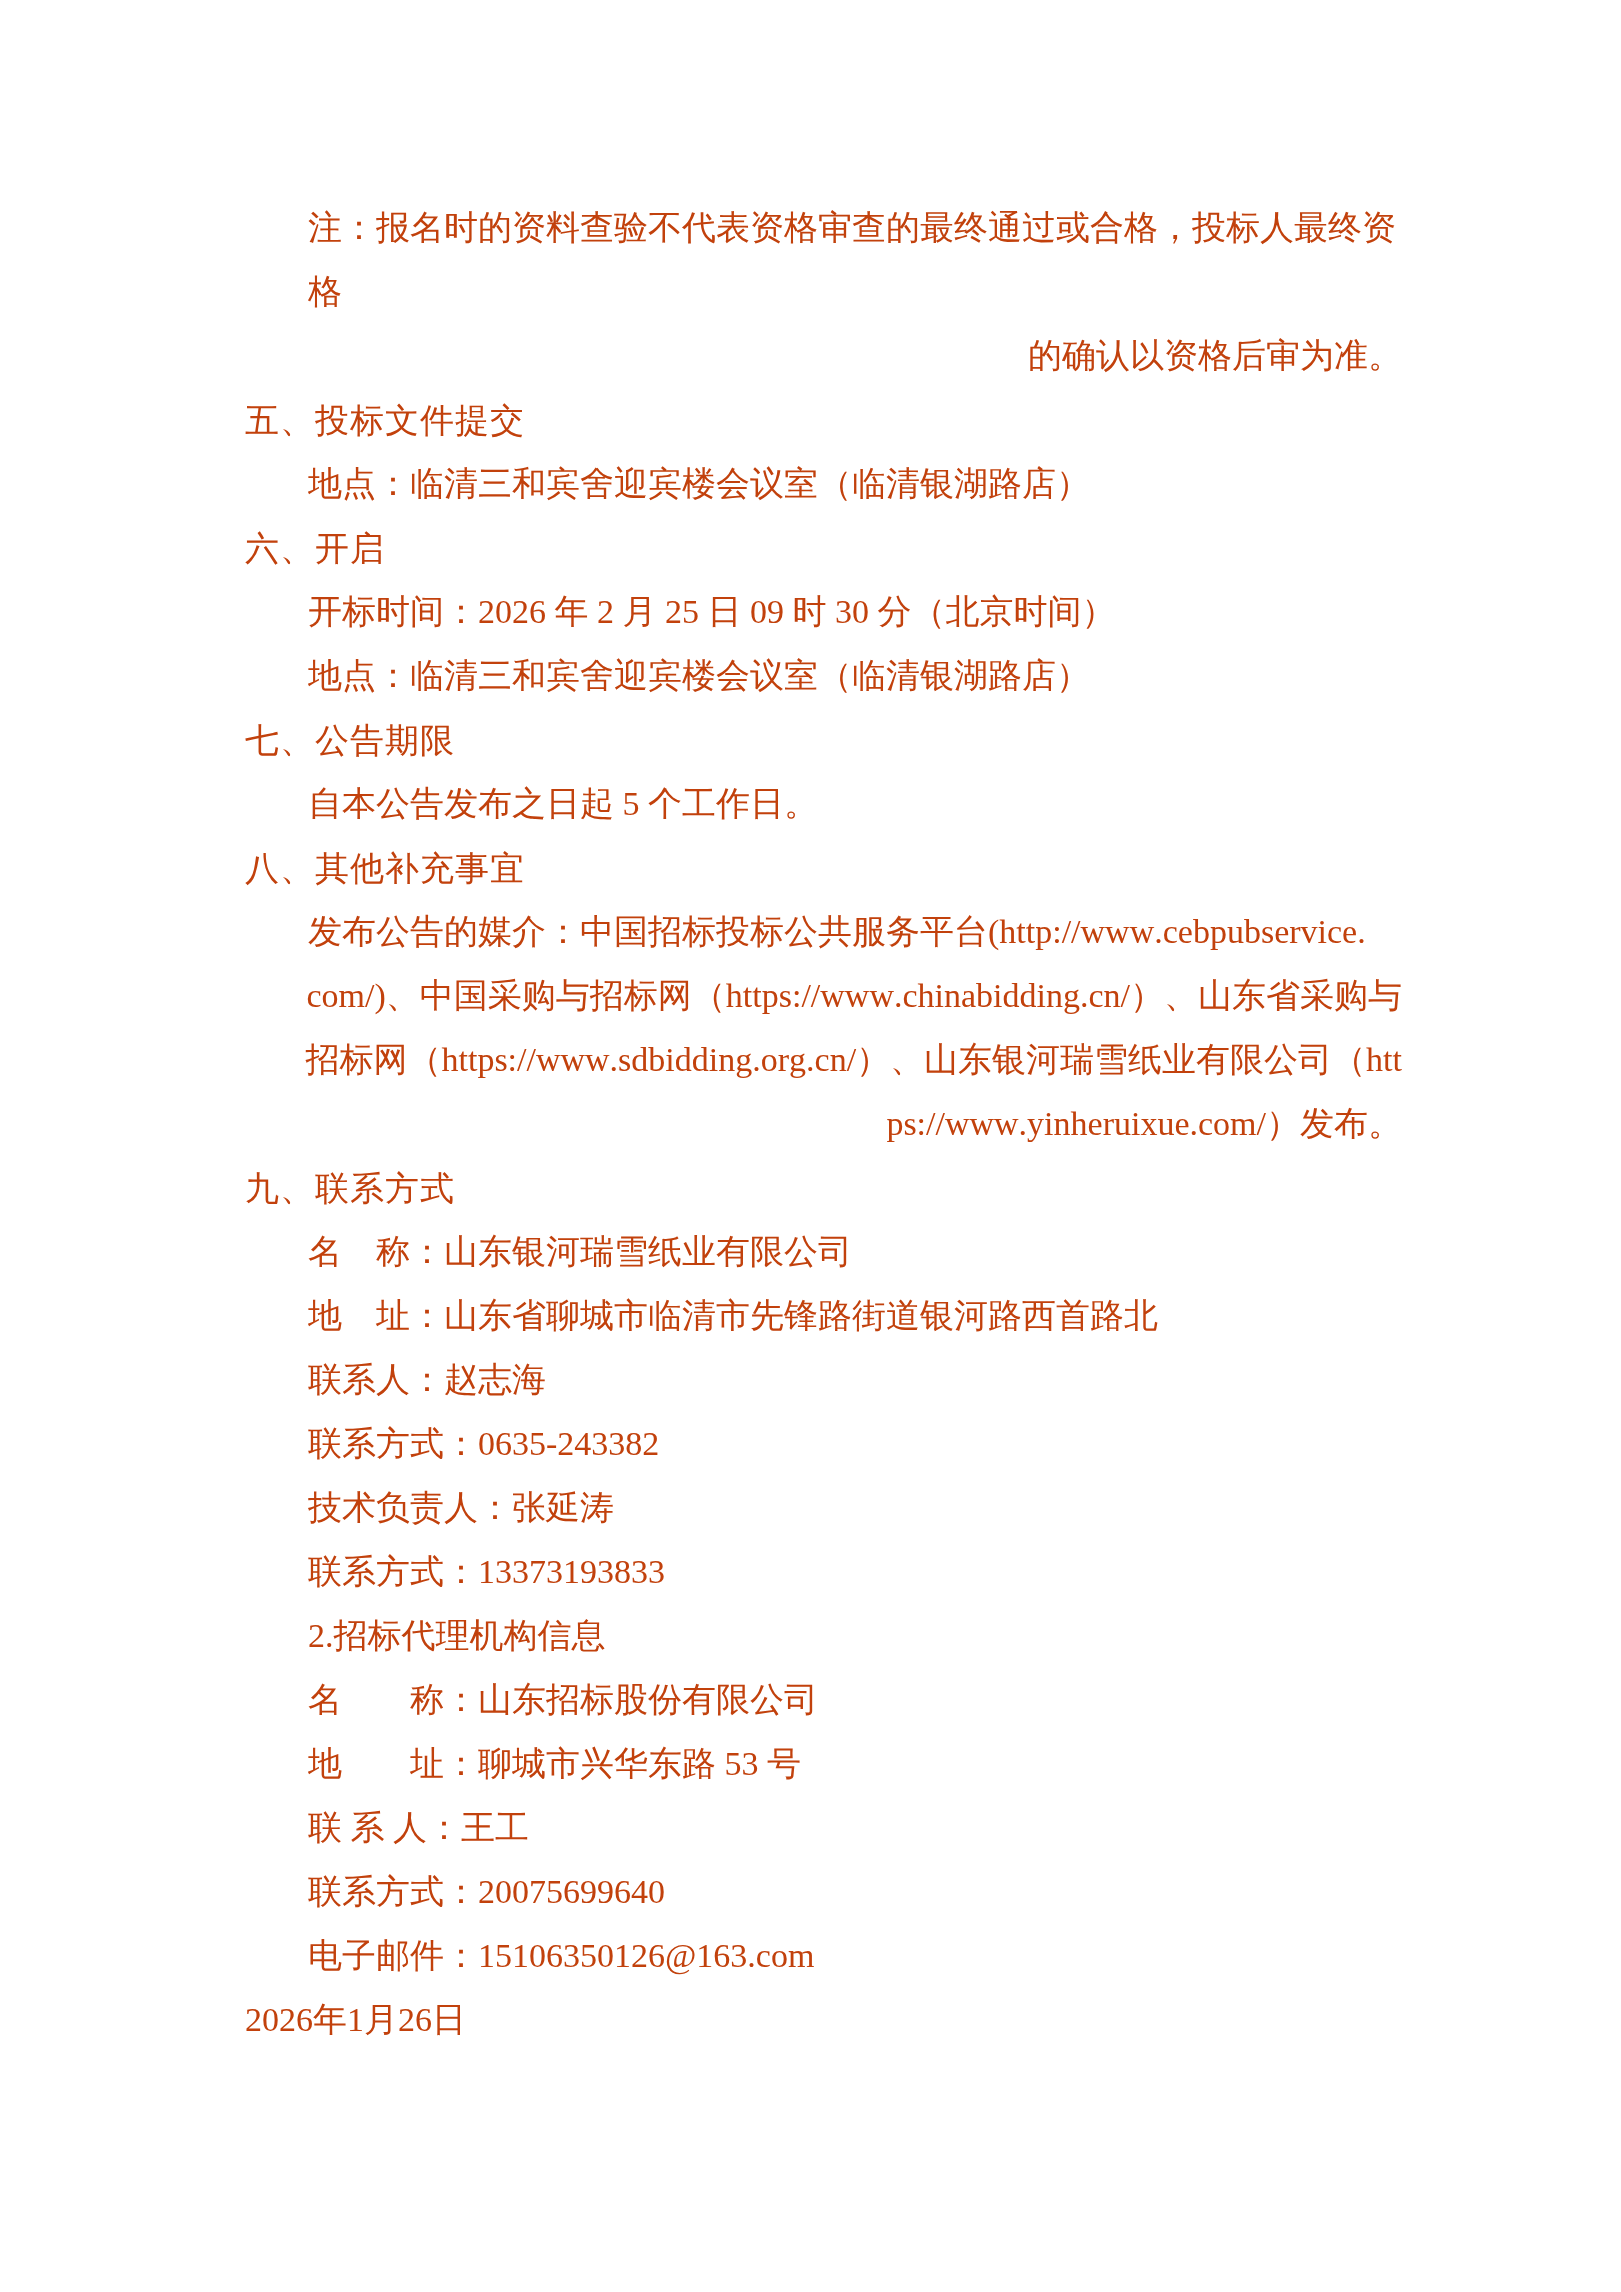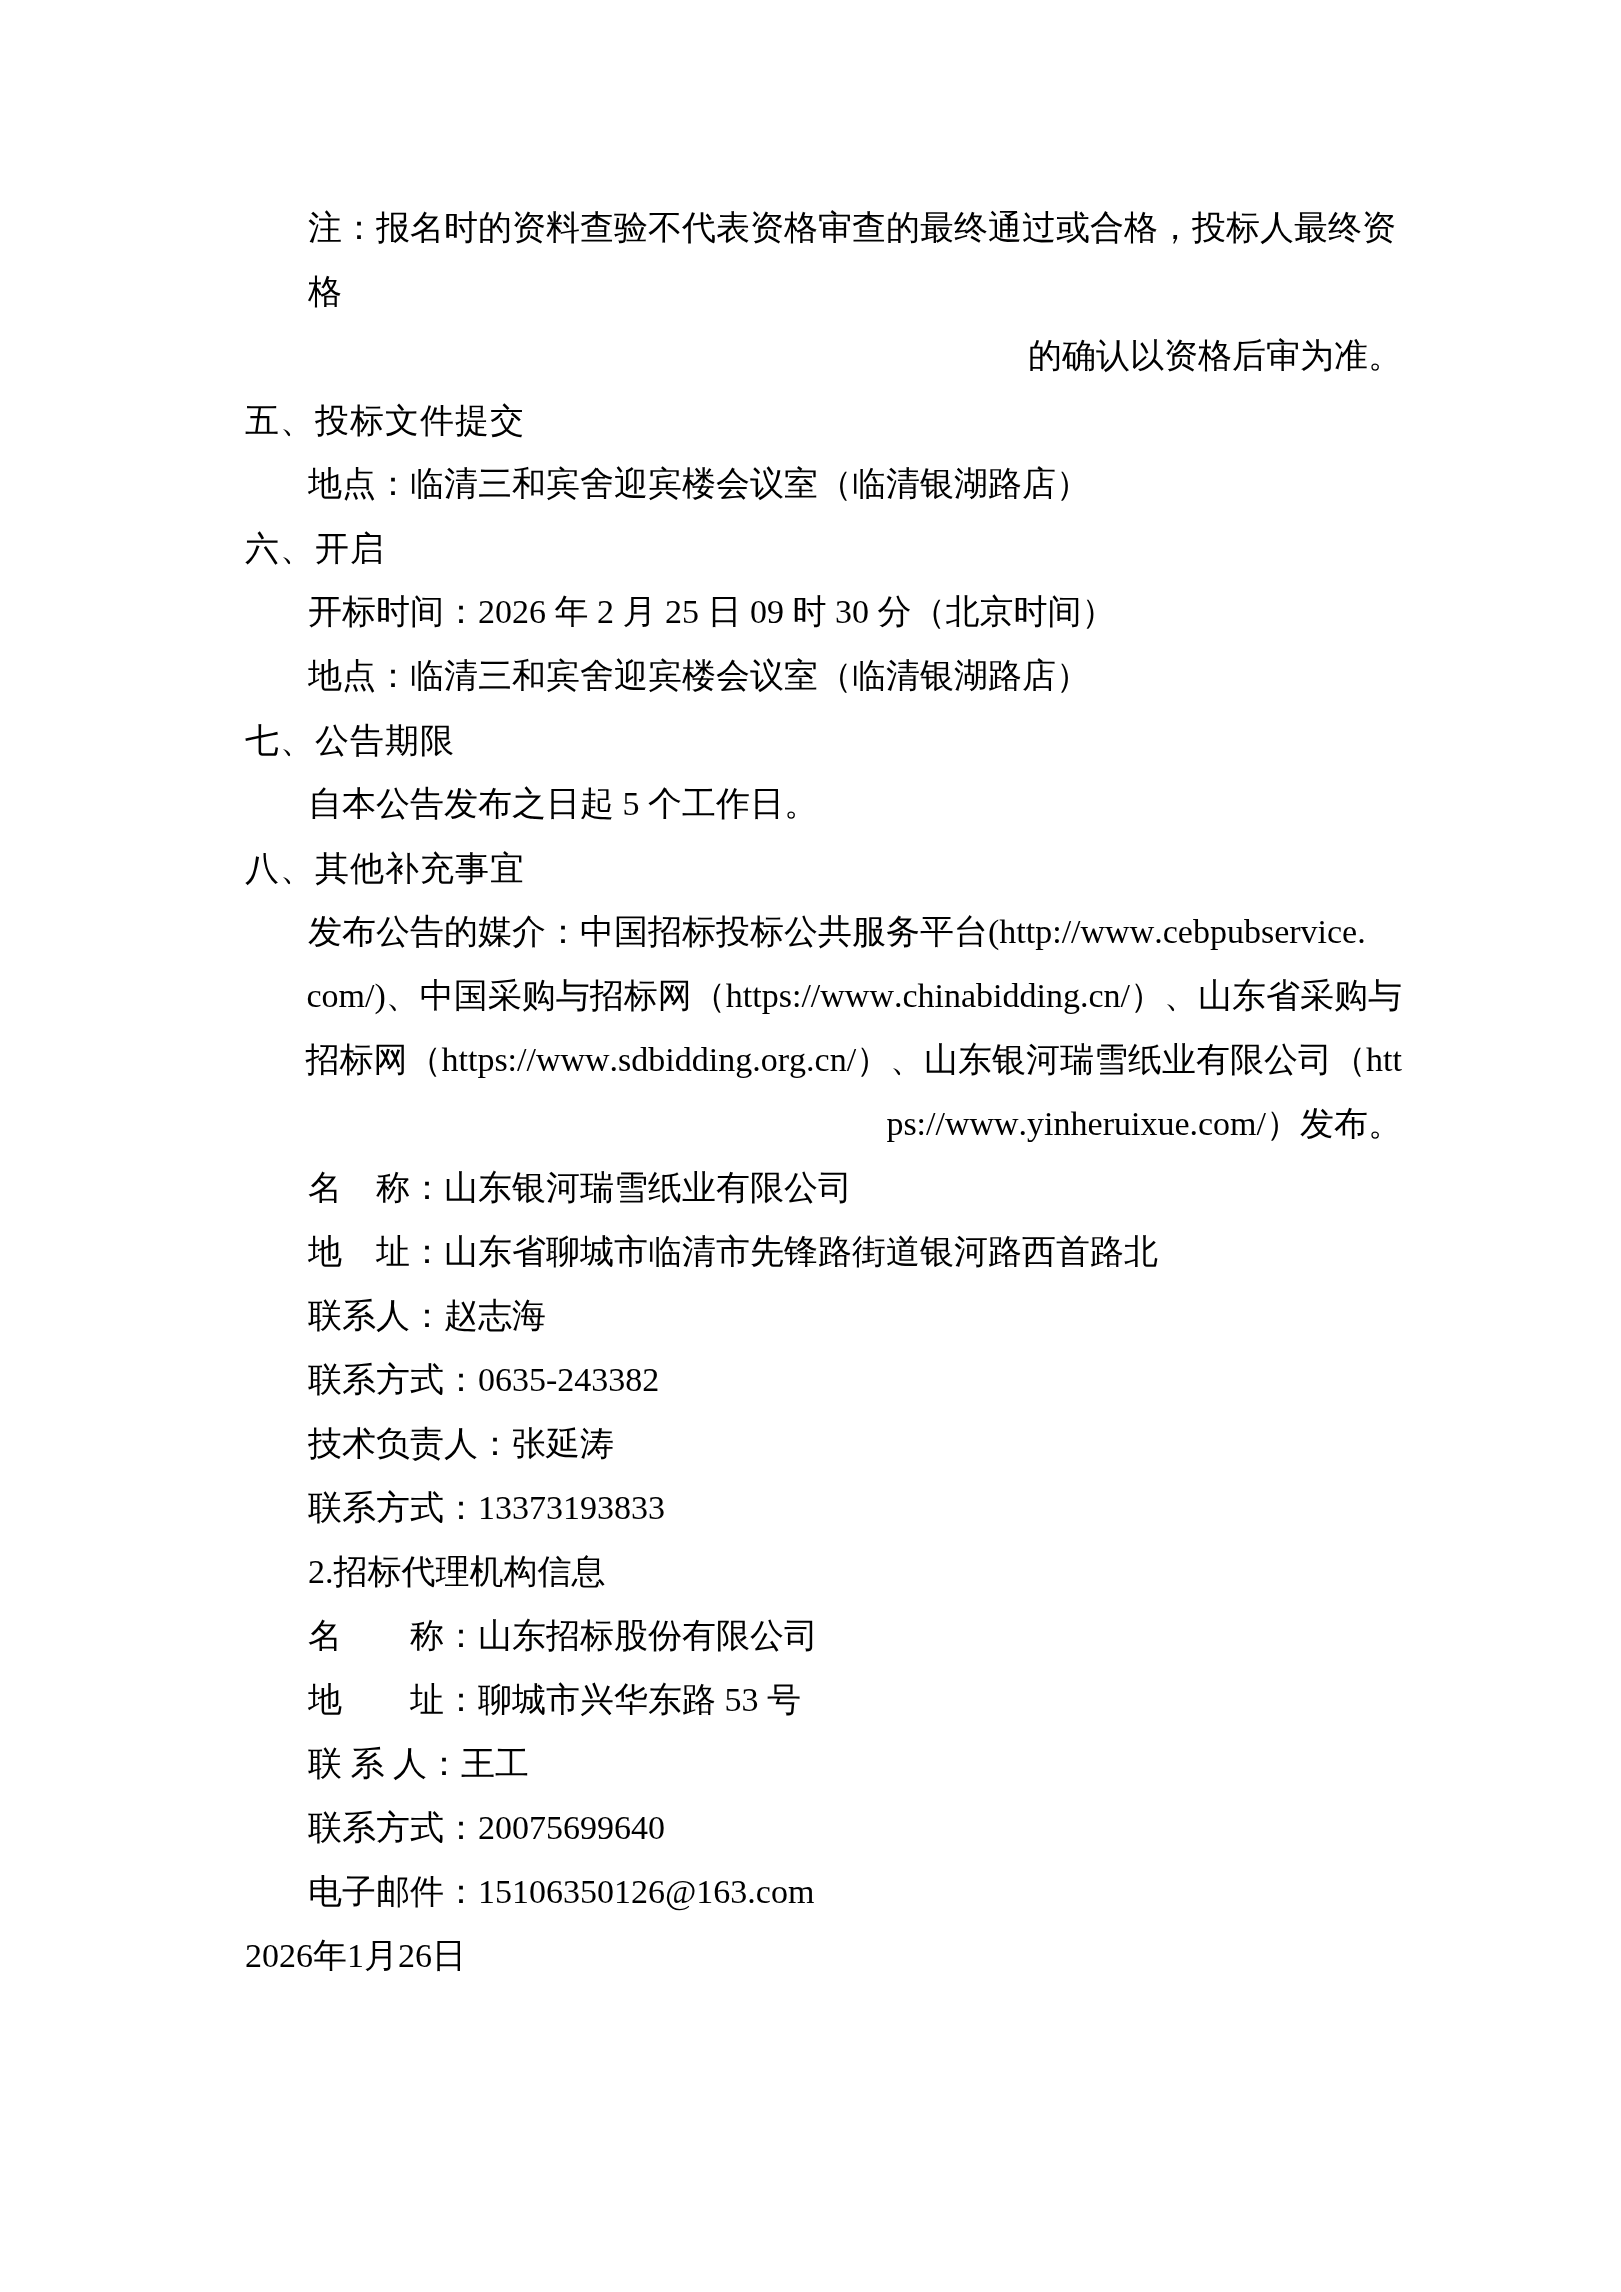--- a/index.html
+++ b/index.html
@@ -6,21 +6,21 @@
     margin: 0;
     padding: 0;
     background: #888;
   }
   .page {
     position: relative;
     width: 1621px;
     height: 2293px;
     margin: 0 auto;
     background: #ffffff;
-    color: #000000;
+    color: #c2410c;
     font-family: "Liberation Serif", "DejaVu Serif", serif;
     font-size: 34px;
     overflow: hidden;
   }
   .content {
     position: absolute;
     left: 245px;
     top: 196px;
     width: 1157px;
   }
@@ -62,20 +62,21 @@
         <div class="line heading">六、开启</div>
         <div class="line ind">开标时间：2026 年 2 月 25 日 09 时 30 分（北京时间）</div>
         <div class="line ind">地点：临清三和宾舍迎宾楼会议室（临清银湖路店）</div>
         <div class="line heading">七、公告期限</div>
         <div class="line ind">自本公告发布之日起 5 个工作日。</div>
         <div class="line heading">八、其他补充事宜</div>
         <div class="line ind">发布公告的媒介：中国招标投标公共服务平台(http://www.cebpubservice.</div>
         <div class="line flush">com/)、中国采购与招标网（https://www.chinabidding.cn/）、山东省采购与</div>
         <div class="line flush">招标网（https://www.sdbidding.org.cn/）、山东银河瑞雪纸业有限公司（htt</div>
         <div class="line flush">ps://www.yinheruixue.com/）发布。</div>
+        <div class="line heading">九、联系方式</div>
         <div class="line ind">名　称：山东银河瑞雪纸业有限公司</div>
         <div class="line ind">地　址：山东省聊城市临清市先锋路街道银河路西首路北</div>
         <div class="line ind">联系人：赵志海</div>
         <div class="line ind">联系方式：0635-243382</div>
         <div class="line ind">技术负责人：张延涛</div>
         <div class="line ind">联系方式：13373193833</div>
         <div class="line ind">2.招标代理机构信息</div>
         <div class="line ind">名　　称：山东招标股份有限公司</div>
         <div class="line ind">地　　址：聊城市兴华东路 53 号</div>
         <div class="line ind">联 系 人：王工</div>

